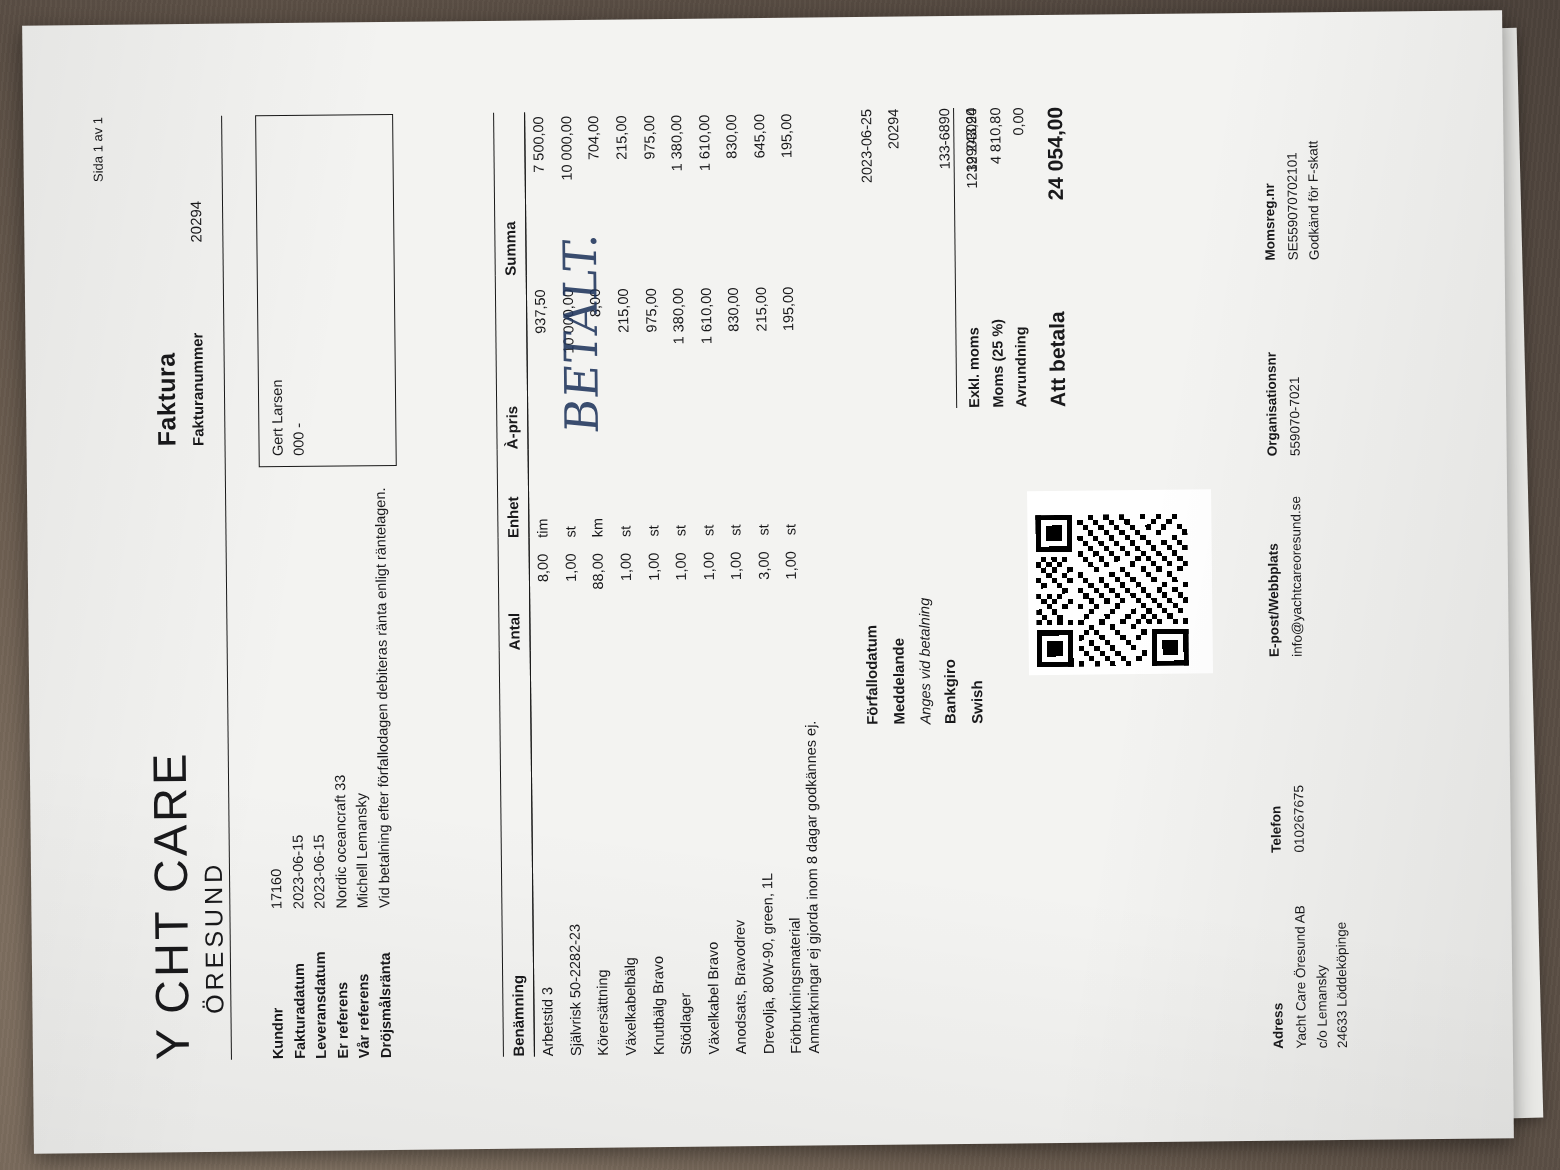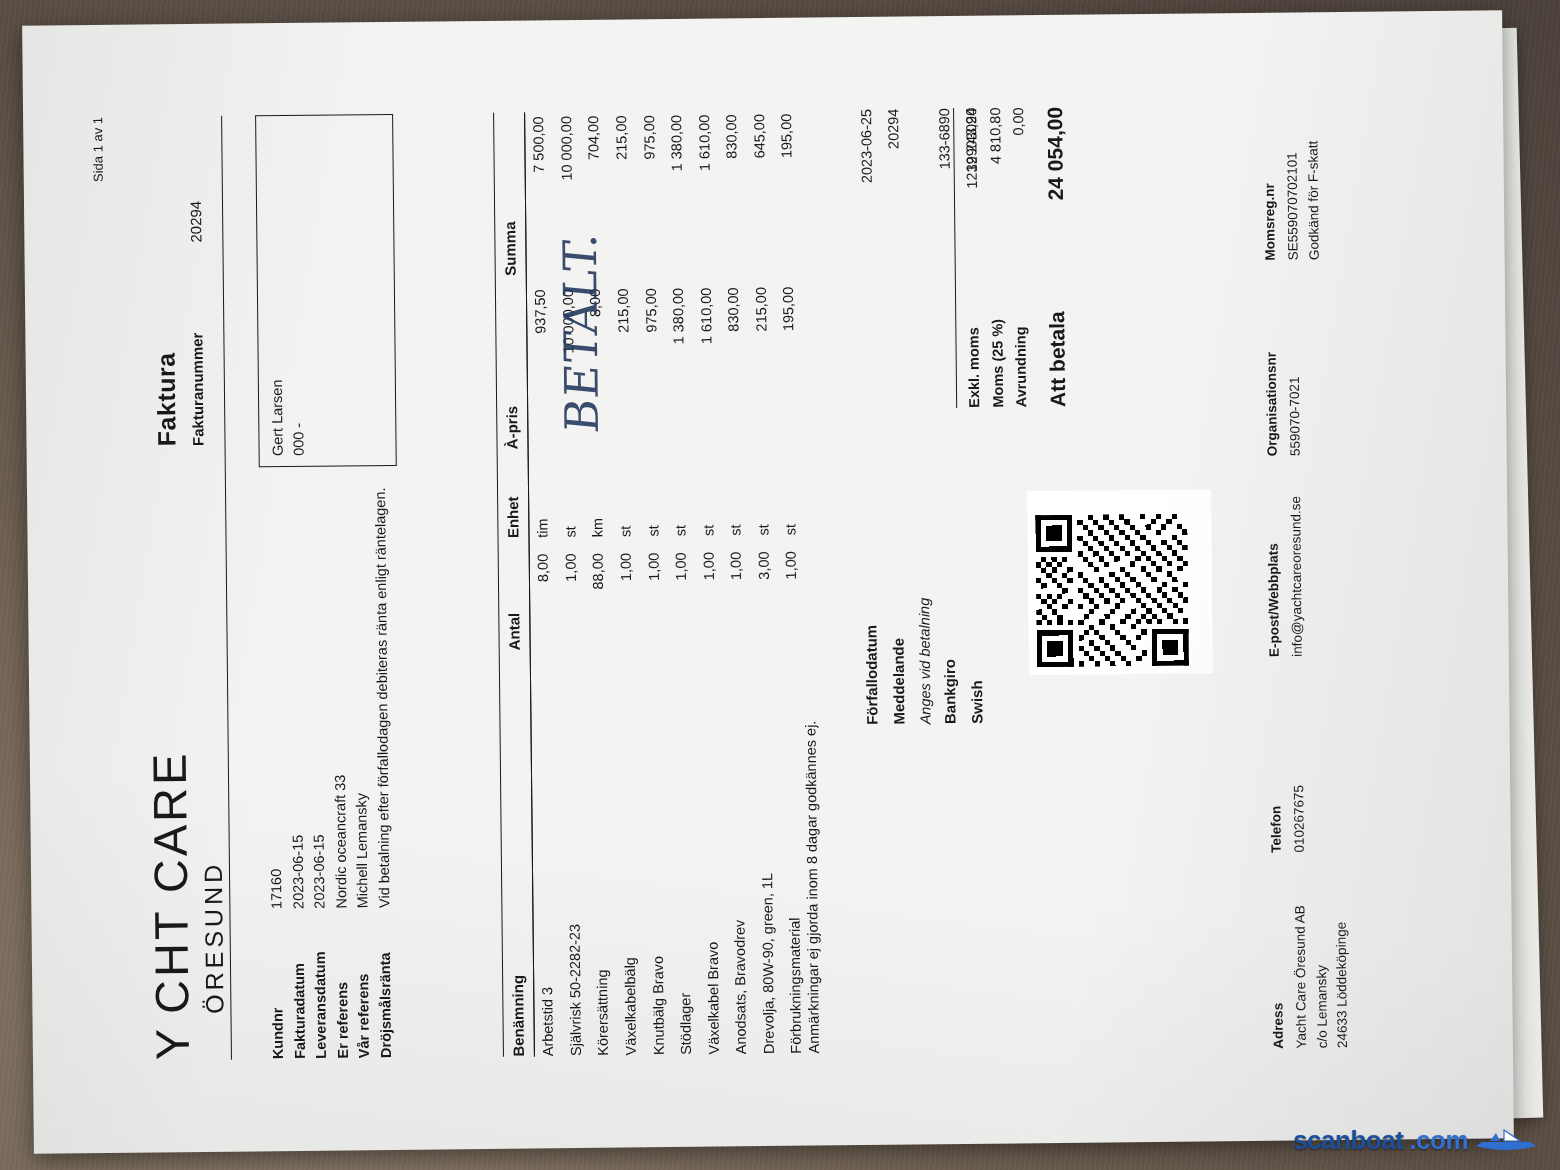--- a/index.html
+++ b/index.html
@@ -734,22 +734,13 @@
             </div>
           </div>
 
         </div>
       </div>
     </div>
 
     <div id="betalt">BETALT.</div>
   </div>
 
-  <div id="watermark">
-    <span>scanboat</span>
-      <span class="wm-com">.com</span>
-    <svg class="boat-ico" viewBox="0 0 64 26">
-      <path d="M2 18 Q32 26 62 18 L56 14 L8 14 Z" fill="#2f6fd0"></path>
-      <path d="M30 13 L30 2 L46 13 Z" fill="#ffffff" stroke="#2f6fd0" stroke-width="1.2"></path>
-      <path d="M26 13 L16 13 L22 5 Z" fill="#2f6fd0"></path>
-    </svg>
-  </div>
 </div>
 
 </body></html>

